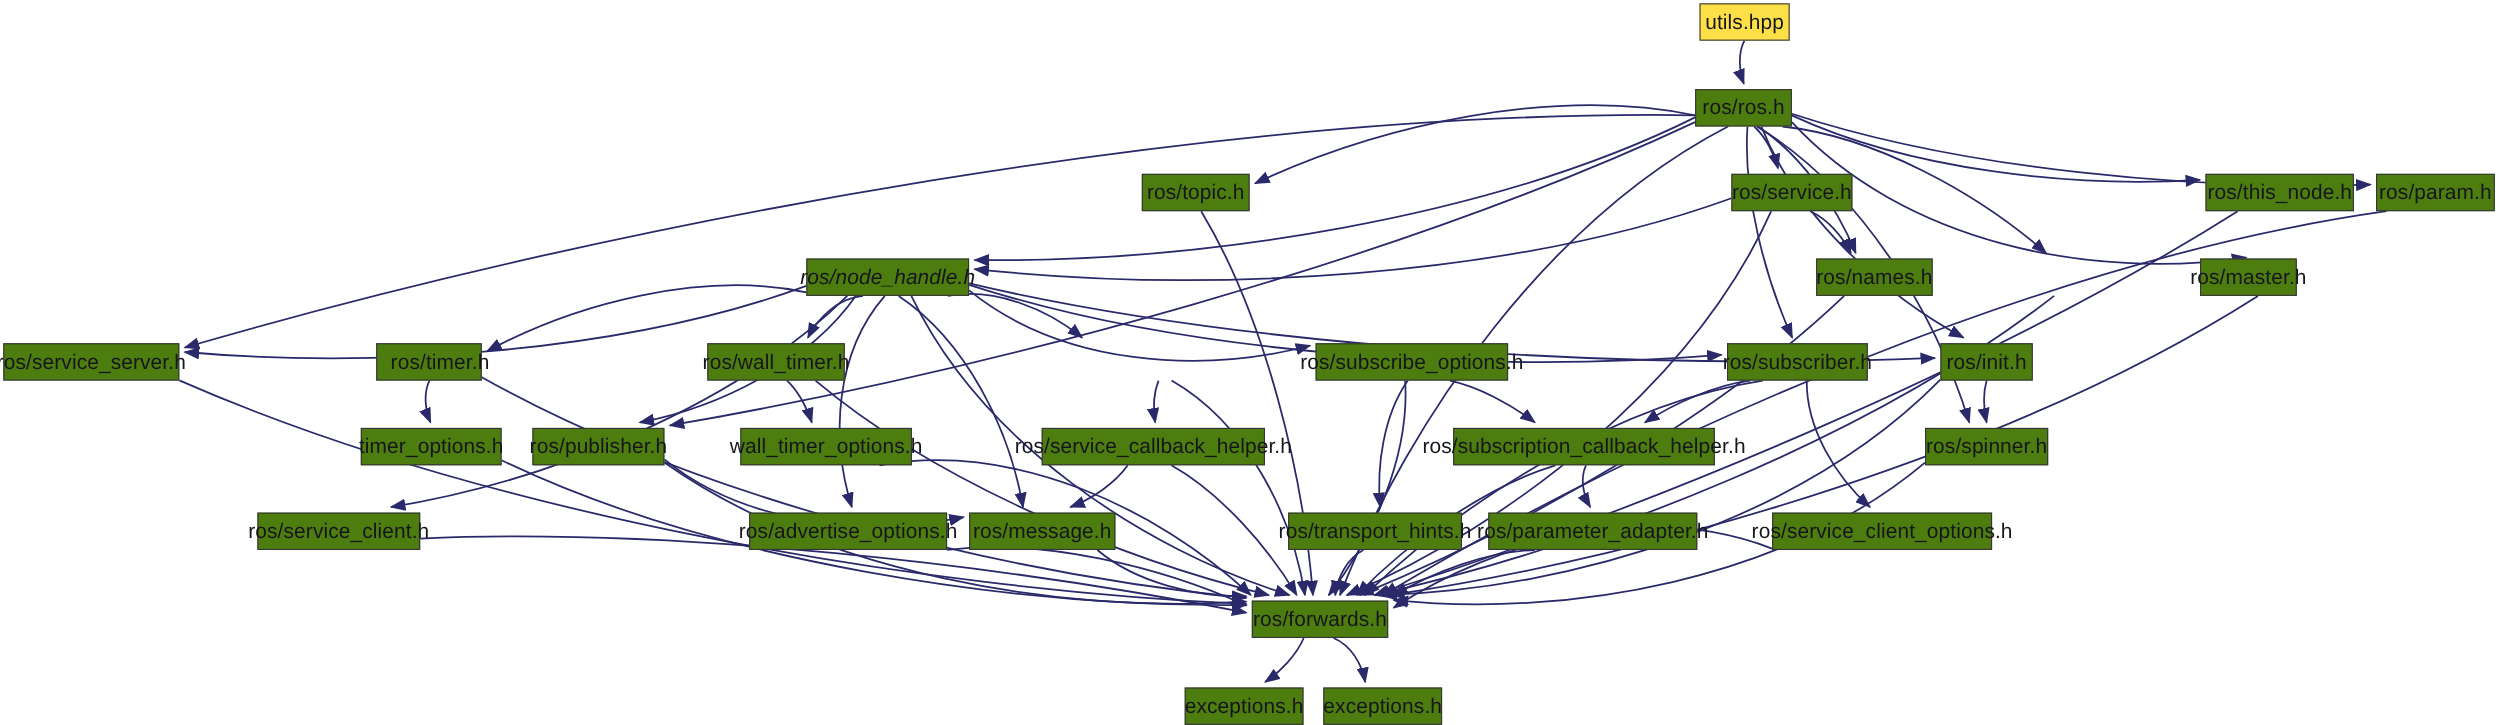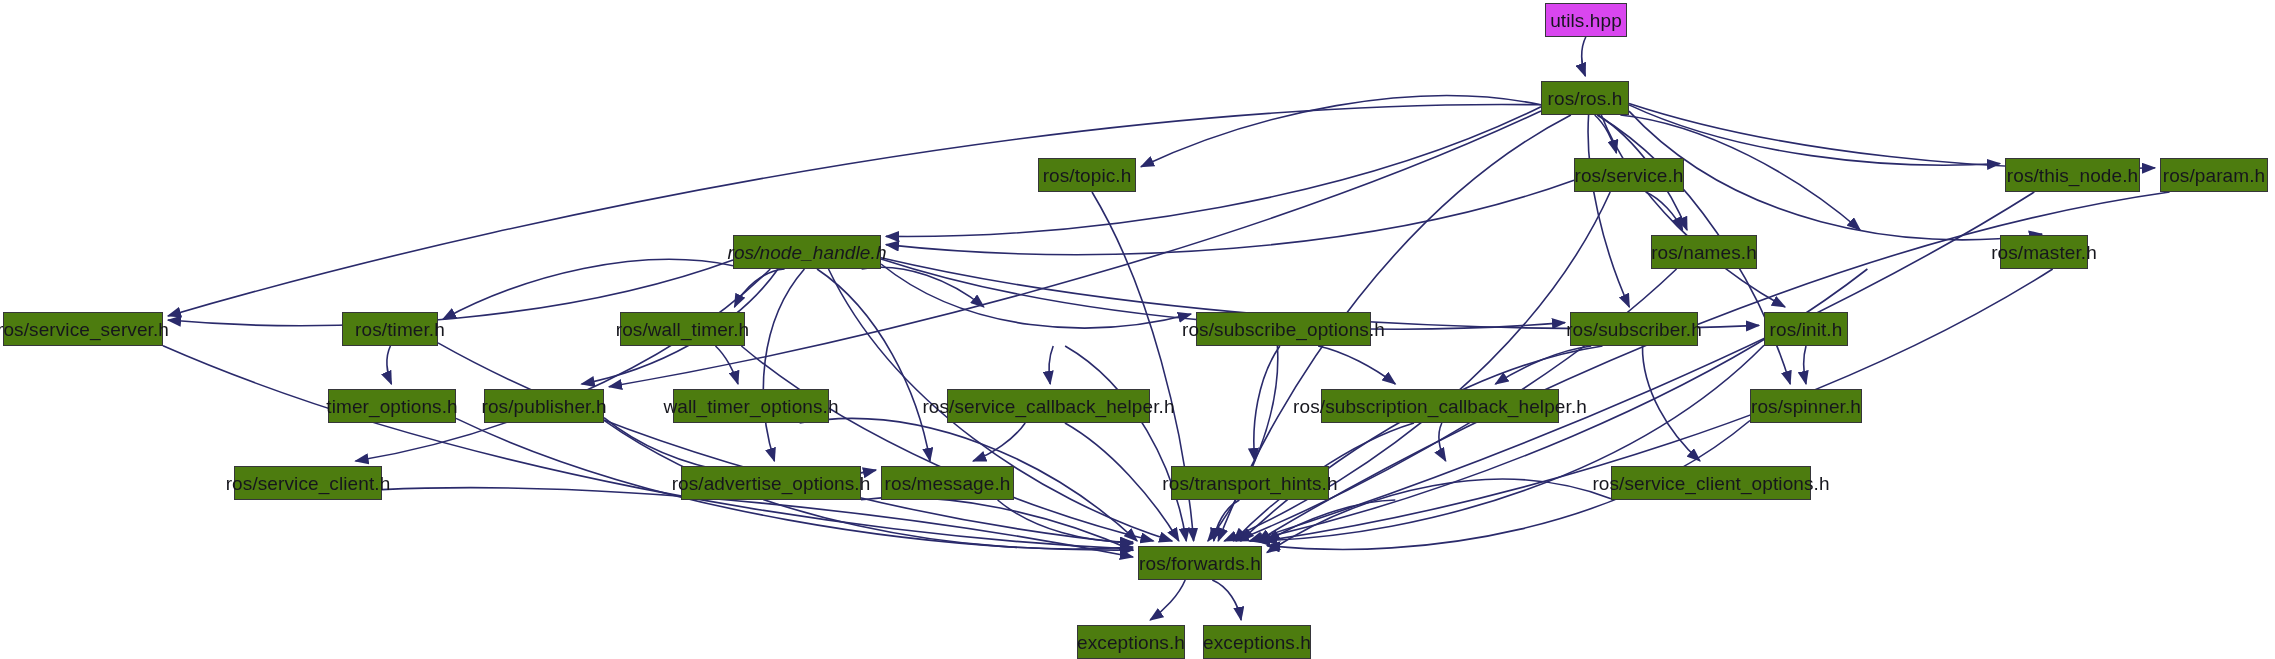--- a/index.html
+++ b/index.html
@@ -43,21 +43,21 @@
     line-height: 1;
     white-space: nowrap;
     display: flex;
     align-items: center;
     justify-content: center;
     height: 34px;
     letter-spacing: 0.1px;
     cursor: pointer;
   }
   .gnode.root {
-    background: #d946ef;
+    background: #fde047;
     border: 1px solid #36363a;
   }
   .gnode .label {
     display: block;
     padding: 0 9px;
   }
 </style>
 </head>
 <body>
 
@@ -166,21 +166,21 @@
       </div>
       <div class="gnode" style="left: 2000px; top: 235px; width: 88px; text-align: right;">
         <span class="label">ros/master.h</span>
       </div>
       <div class="gnode" style="left: 3px; top: 312px; width: 160px;">
         <span class="label">ros/service_server.h</span>
       </div>
       <div class="gnode" style="left: 342px; top: 312px; width: 96px; padding-left: 20px;">
         <span class="label">ros/timer.h</span>
       </div>
-      <div class="gnode" style="left: 620px; top: 312px; width: 125px;">
+      <div class="gnode" style="left: 643px; top: 312px; width: 125px;">
         <span class="label">ros/wall_timer.h</span>
       </div>
       <div class="gnode" style="left: 1196px; top: 312px; width: 175px;">
         <span class="label">ros/subscribe_options.h</span>
       </div>
       <div class="gnode" style="left: 1570px; top: 312px; width: 128px;">
         <span class="label">ros/subscriber.h</span>
       </div>
       <div class="gnode" style="left: 1764px; top: 312px; width: 84px;">
         <span class="label">ros/init.h</span>
@@ -207,20 +207,23 @@
         <span class="label">ros/service_client.h</span>
       </div>
       <div class="gnode" style="left: 681px; top: 466px; width: 180px;">
         <span class="label">ros/advertise_options.h</span>
       </div>
       <div class="gnode" style="left: 881px; top: 466px; width: 133px;">
         <span class="label">ros/message.h</span>
       </div>
       <div class="gnode" style="left: 1171px; top: 466px; width: 158px;">
         <span class="label">ros/transport_hints.h</span>
+      </div>
+      <div class="gnode" style="left: 1353px; top: 466px; width: 190px;">
+        <span class="label">ros/parameter_adapter.h</span>
       </div>
       <div class="gnode" style="left: 1611px; top: 466px; width: 200px;">
         <span class="label">ros/service_client_options.h</span>
       </div>
       <div class="gnode" style="left: 1138px; top: 546px; width: 124px;">
         <span class="label">ros/forwards.h</span>
       </div>
       <div class="gnode" style="left: 1077px; top: 625px; width: 108px;">
         <span class="label">exceptions.h</span>
       </div>

